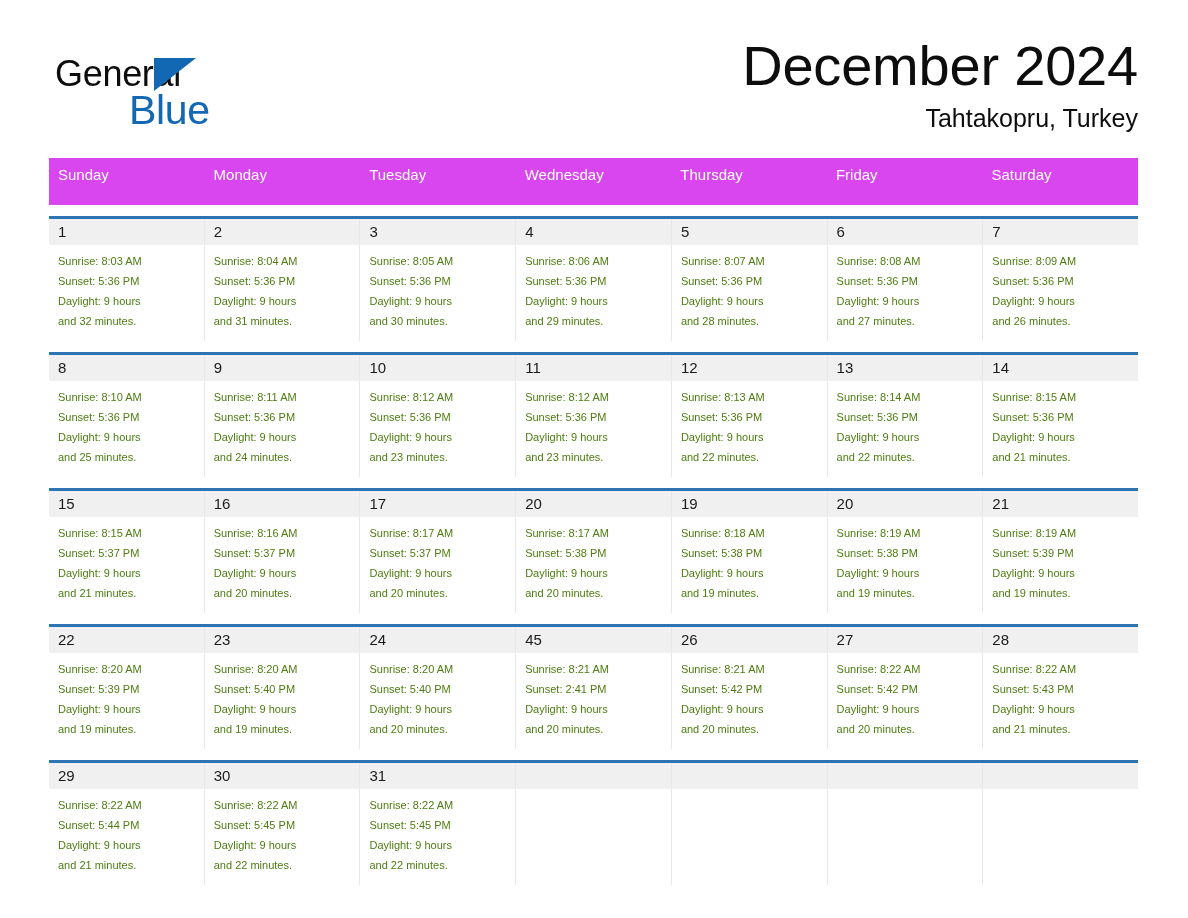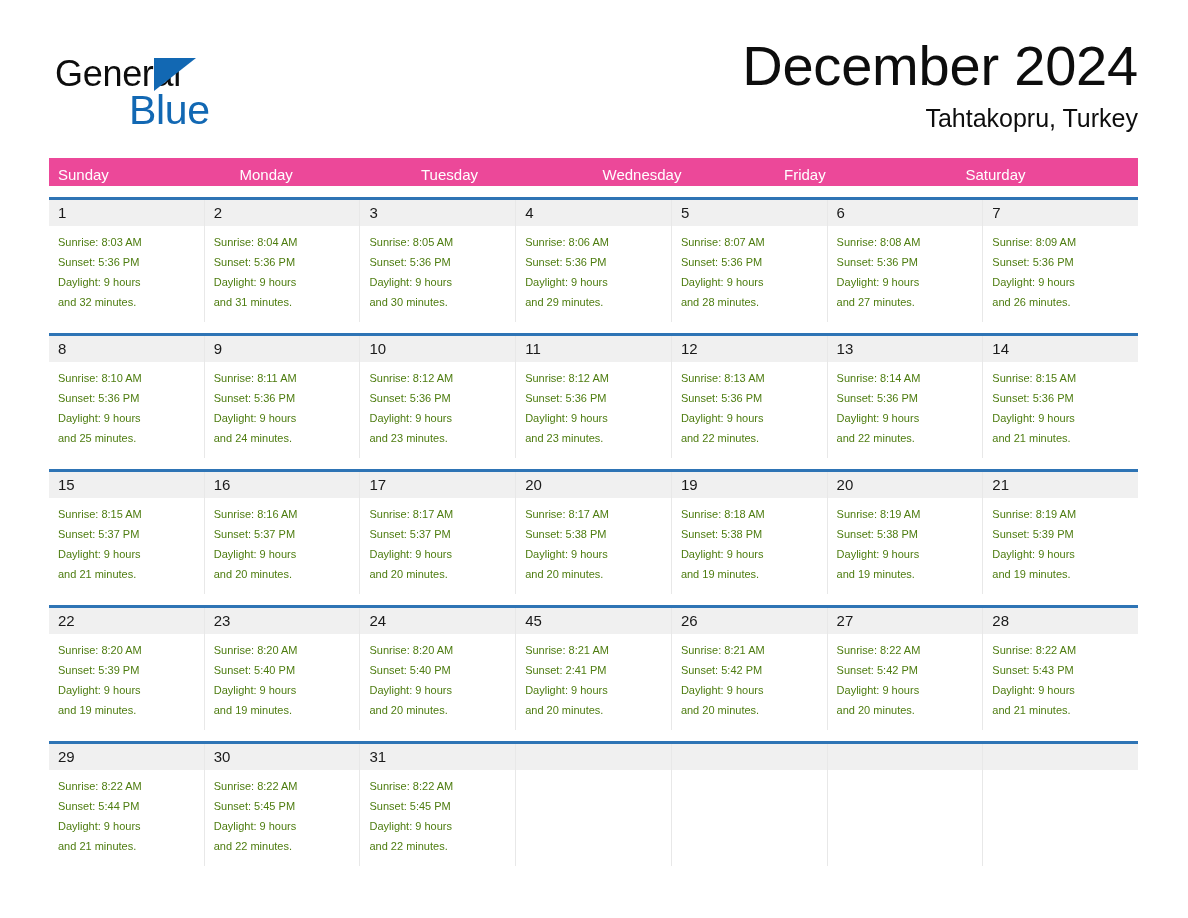--- a/index.html
+++ b/index.html
@@ -91,22 +91,22 @@
 
   
   .calendar {
     position: absolute;
     left: 49px;
     top: 158px;
     width: 1089px;
   }
   .weekday-row {
     display: flex;
-    background: #ec4899;
-    height: 28px;
+    background: #d946ef;
+    height: 47px;
   }
   .weekday {
     flex: 1 1 0;
     min-width: 0;
     color: #ffffff;
     font-size: 15px;
     line-height: 33px;
     padding-left: 9px;
     box-sizing: border-box;
     white-space: nowrap;
@@ -175,20 +175,21 @@
 
   </div>
 
   <div class="calendar">
 
     <div class="weekday-row">
       <div class="weekday">Sunday</div>
       <div class="weekday">Monday</div>
       <div class="weekday">Tuesday</div>
       <div class="weekday">Wednesday</div>
+      <div class="weekday">Thursday</div>
       <div class="weekday">Friday</div>
       <div class="weekday">Saturday</div>
     </div>
 
     <div class="week">
       <div class="day">
         <div class="day-num">1</div>
         <div class="day-info">
           <div>Sunrise: 8:03 AM</div>
           <div>Sunset: 5:36 PM</div>

